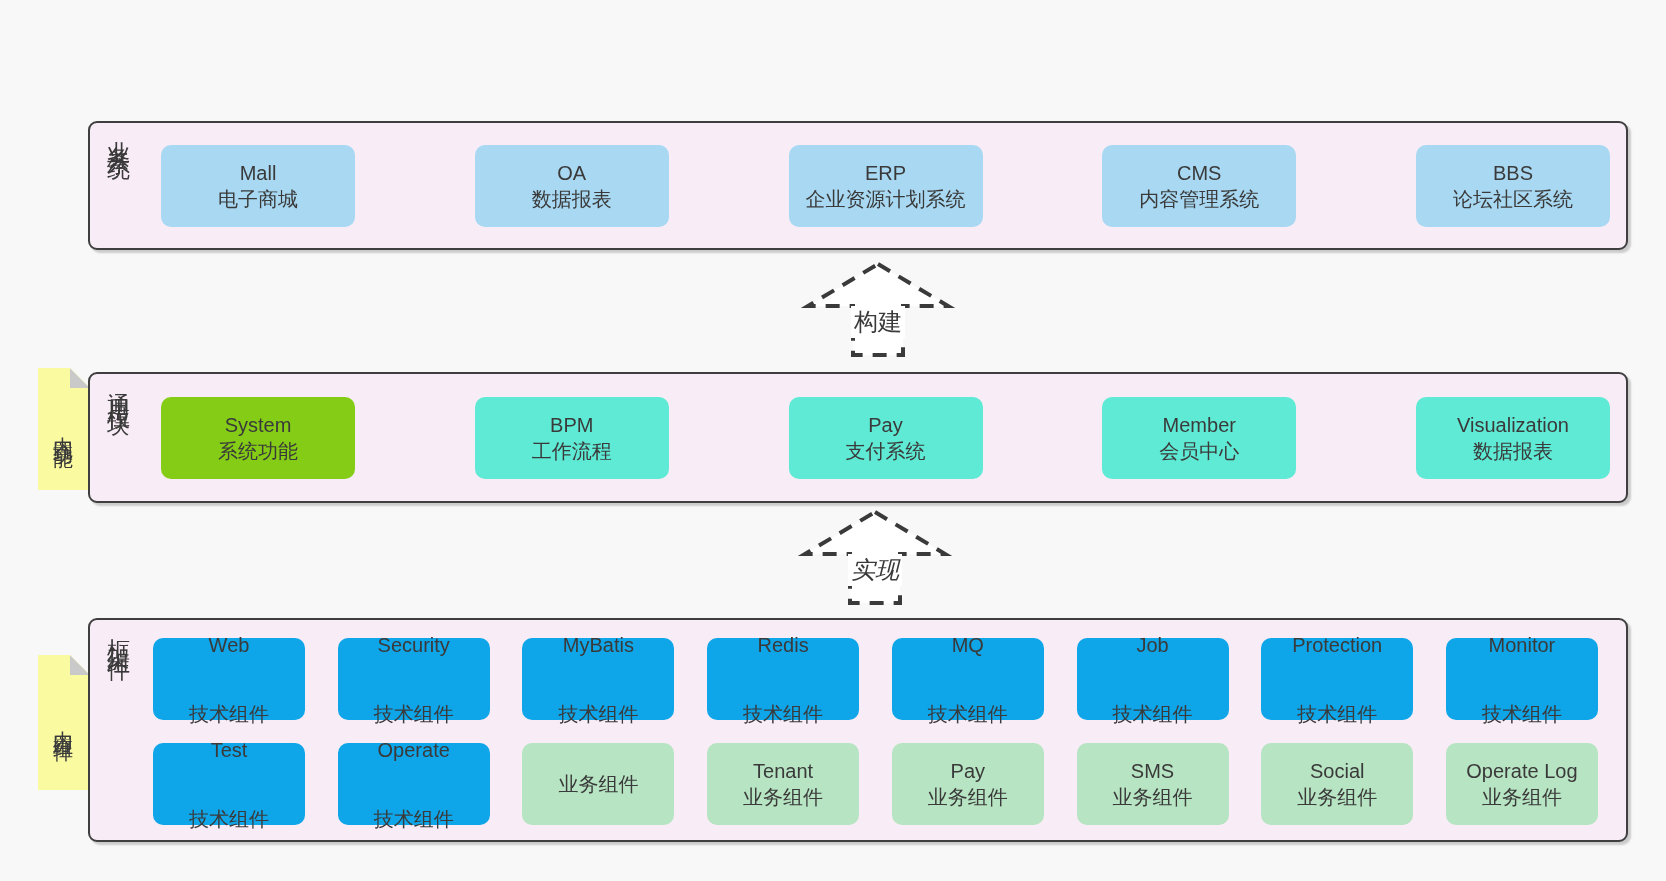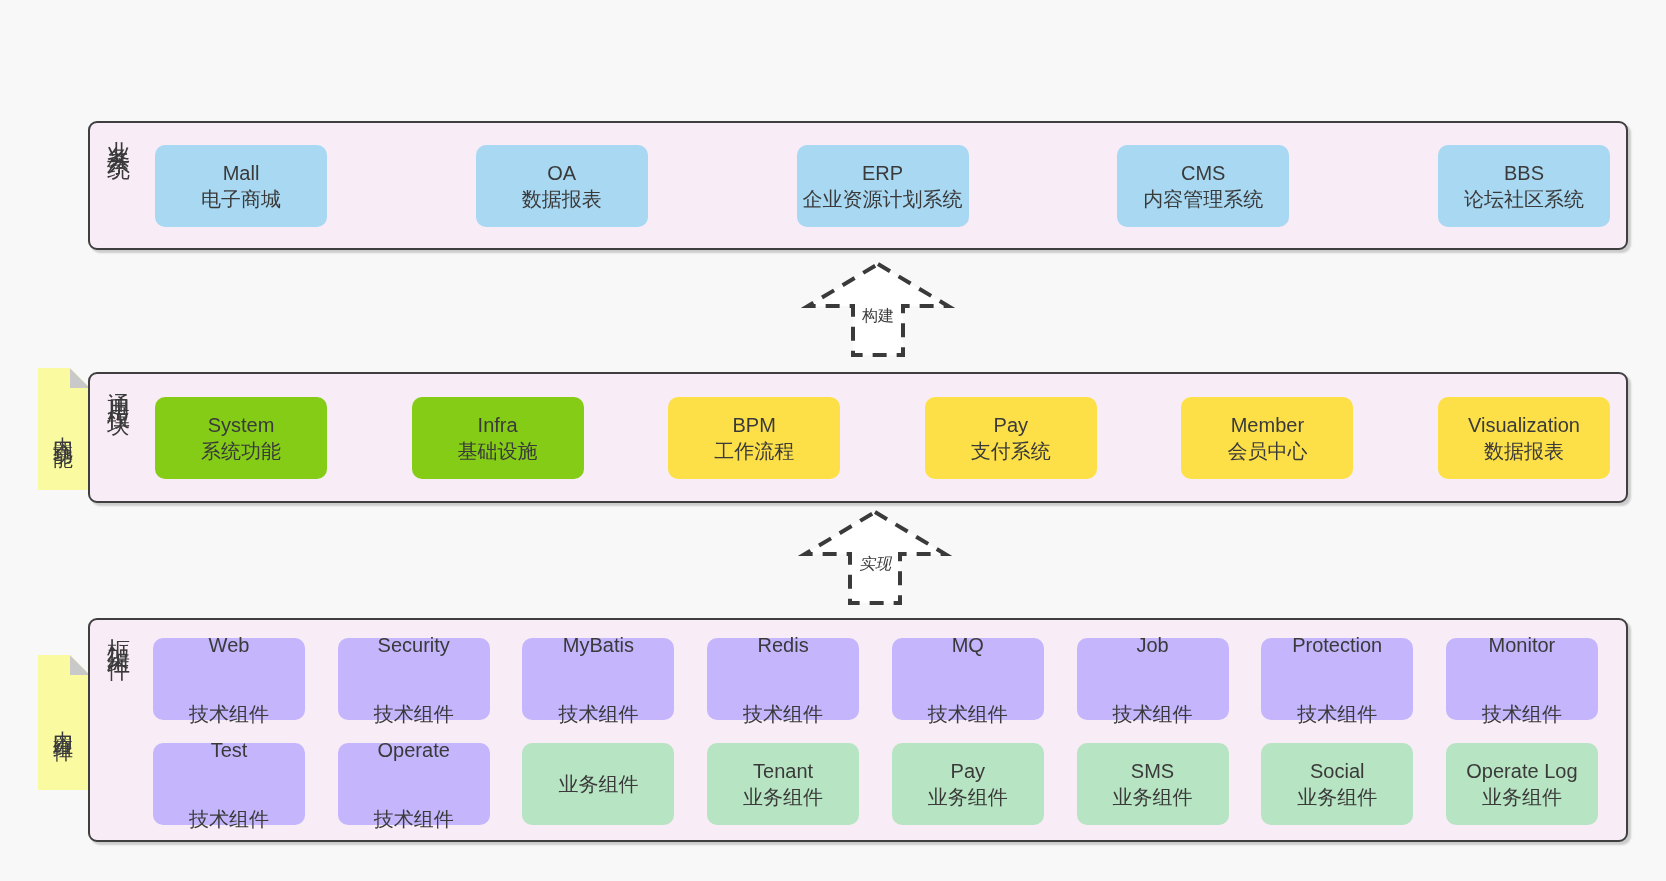--- a/index.html
+++ b/index.html
@@ -34,26 +34,26 @@
     position:absolute; left:63px; right:28px; top:18px; bottom:15px;
     display:flex; flex-direction:column; justify-content:space-between;
   }
   .box-row { display:flex; justify-content:space-between; }
 
   .box {
     height:82px; border-radius:10px;
     display:flex; flex-direction:column; align-items:center; justify-content:center;
     text-align:center; font-size:20px; line-height:26px; padding:0 6px;
   }
-  .box-wide { width:172px; }
+  .box-wide { width:194px;margin-left:6px; }
   .box-small { width:152px; }
   .blue   { background:#a8d8f2; }
   .red    { background:#84cc16; }
-  .pink   { background:#fde047;align-items:center; }
-  .green  { background:#c4b5fd;gap:43px; }
+  .pink   { background:#5eead4;align-items:center; }
+  .green  { background:#0ea5e9;gap:43px; }
   .lgreen { background:#b7e4c2; }
 
   .tag {
     position:absolute; left:38px; width:52px; background:#fafaa0; z-index:0;
     display:flex; align-items:center; justify-content:center;
     clip-path:polygon(0 0, calc(100% - 20px) 0, 100% 20px, 100% 100%, 0 100%);
   }
   #tag-features   { top:368px; height:122px; }
   #tag-components { top:655px; height:135px; }
   .tag-fold {
@@ -68,21 +68,21 @@
   .arrow { position:absolute; width:146px; height:97px; z-index:2; }
   #arrow-build     { left:805px; top:261px; }
   #arrow-implement { left:802px; top:509px;font-style:italic; }
   .arrow svg { width:100%; height:100%; display:block; overflow:visible; }
   .arrow polygon {
     fill:#ffffff; stroke:#3a3a3a; stroke-width:4;
     stroke-dasharray:14 10; stroke-linejoin:miter;
   }
   .arrow-label {
     position:absolute; left:50%; top:45px; transform:translateX(-50%);
-    background:#ffffff; padding:0 3px; font-size:16px; white-space:nowrap;
+    background:#ffffff; padding:0 3px; font-size:24px; white-space:nowrap;
   }
 </style>
 </head>
 <body>
 
 <div class="page">
 
   <div class="tag" id="tag-features">
     <div class="tag-fold"></div>
     <div class="tag-text">内置功能</div>
@@ -125,24 +125,20 @@
     <span class="arrow-label">构建</span>
   </div>
 
   <div class="band" id="band-modules">
     <div class="band-label">通用模块</div>
     <div class="box-area">
       <div class="box box-wide red">
         <div>System</div>
         <div>系统功能</div>
       </div>
-      <div class="box box-wide red">
-        <div>Infra</div>
-        <div>基础设施</div>
-      </div>
       <div class="box box-wide pink">
         <div>BPM</div>
         <div>工作流程</div>
       </div>
       <div class="box box-wide pink">
         <div>Pay</div>
         <div>支付系统</div>
       </div>
       <div class="box box-wide pink">
         <div>Member</div>

